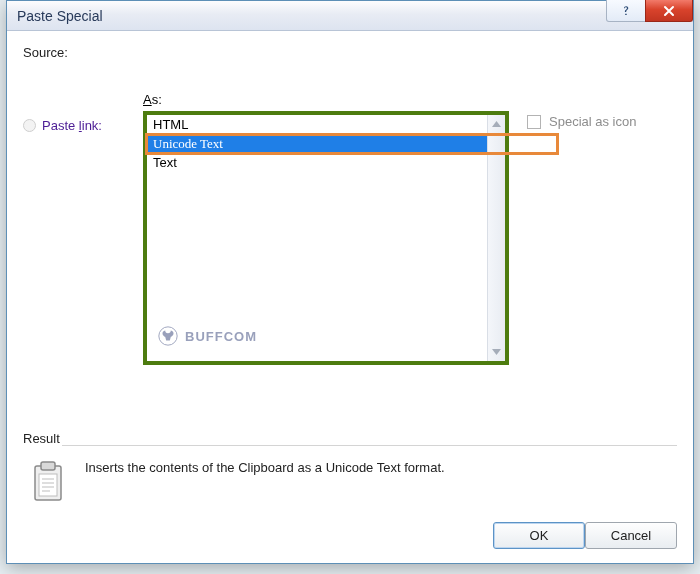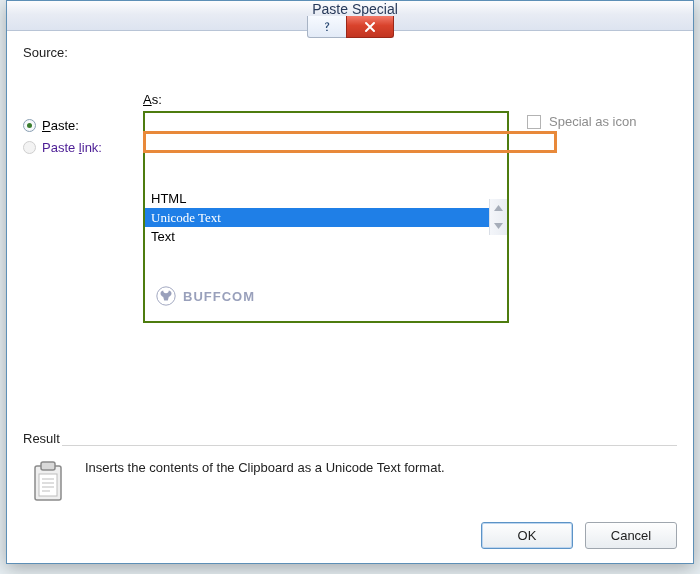--- a/index.html
+++ b/index.html
@@ -6,21 +6,21 @@
 body { margin: 0; background: #e8f0f4; width: 700px; height: 574px; overflow: hidden; }
 
 .dialog {
   position: absolute; left: 6px; top: 0; width: 688px; height: 564px;
   background: #fff; border: 1px solid #5d8fb6;
   box-shadow: 0 4px 18px rgba(0,0,0,0.3);
 }
 
 .titlebar {
   height: 30px; background: linear-gradient(#fdfdfe, #e8ecf4 45%, #dde4f0);
-  border-bottom: 1px solid #b8c4d6; display: flex; align-items: center; flex-direction: column;
+  border-bottom: 1px solid #b8c4d6; display: flex; align-items: center;
 }
 .titlebar .title { padding-left: 10px; color: #283a5a; font-size: 14px; flex: 1; }
 .titlebar .ctrls { display: flex; height: 100%; }
 .tbtn {
   width: 40px; height: 22px; margin-top: -1px; display: flex; align-items: center; justify-content: center;
   border: 1px solid #a7b3c4; border-top: none; background: linear-gradient(#f7faff,#e3ebf7);
 }
 .tbtn.help { border-radius: 0 0 0 3px; }
 .tbtn.close {
   width: 48px; background: linear-gradient(#f27a6a,#d9432c 45%,#c23521);
@@ -40,22 +40,22 @@
   width: 13px; height: 13px; border: 1px solid #8a9fb3; border-radius: 50%;
   background: radial-gradient(#fff,#eef3f9); display: inline-flex; align-items: center; justify-content: center;
 }
 .radio.checked::after { content:""; width:5px; height:5px; border-radius:50%; background:#3a7d2f; }
 .radio.disabled { border-color:#cfcfcf; background:#f3f3f3; }
 .u { text-decoration: underline; }
 
 .col-list { width: 366px; }
 .as-label { margin-bottom: 4px; }
 .listbox {
-  position: relative; border: 2px solid #4d7c0f; height: 212px;
-  background: #fff; display: flex; align-items: center;
+  position: relative; border: 4px solid #4d7c0f; height: 254px;
+  background: #fff; display: flex;
 }
 .list-inner { flex: 1; padding: 0; }
 .opt { height: 19px; line-height: 19px; padding: 0 6px; cursor: default; color: #000; }
 .opt.selected { background: #1f7fe7; color: #fff; font-family: Liberation Serif, serif; }
 .highlight-overlay {
   position: absolute; left: -2px; top: 18px; height: 22px; width: 414px;
   border: 3px solid #e8893a; pointer-events: none;
 }
 .watermark {
   position: absolute; left: 10px; bottom: 14px; display: flex; align-items: center; gap: 6px; opacity: 0.9;
@@ -74,21 +74,21 @@
 .chk-line { display: flex; align-items: center; gap: 8px; color: #8d8d8d; }
 .chk { width: 14px; height: 14px; border: 1px solid #b3b3b3; background: #fff; }
 
 .result-block { position: absolute; left: 16px; right: 16px; top: 400px; }
 .result-hdr { display: flex; align-items: flex-end; gap: 2px; color: #222; margin-bottom: 14px; }
 .result-hdr .line { flex: 1; height: 1px; background: #d4d4d4; }
 .result-body { display: flex; gap: 18px; align-items: flex-start; padding-left: 6px; }
 .result-text { padding-top: 0; color: #222; }
 .clip-icon svg { display:block; }
 
-.btnbar { position: absolute; right: 16px; bottom: 14px; display: flex; gap: 12px; }
+.btnbar { position: absolute; right: 16px; bottom: 14px; display: flex; }
 .btn {
   min-width: 92px; height: 27px; border: 1px solid #9fa6ae; border-radius: 3px;
   background: linear-gradient(#fefefe,#e9edf1); color: #222; display:flex; align-items:center; justify-content:center;
   cursor: pointer;
 }
 .btn.default { border-color: #5c93c6; box-shadow: 0 0 0 1px #bcd5ef inset; }
 
 
 .bg-ghost { position:absolute; top:8px; height:12px; width:36px; background: radial-gradient(circle,#c9d6e4,#e8f0f4 70%); border-radius:6px; opacity:.6; }
 </style>
@@ -117,24 +117,20 @@
         </svg>
       </div>
     </div>
   </div>
 
   <div class="body">
     <div class="src-label">Source:</div>
 
     <div class="row">
       <div class="col-radios">
-        <div class="radio-line">
-          <span class="radio checked"></span>
-          <span><span class="u">P</span>aste:</span>
-        </div>
         <div class="radio-line disabled">
           <span class="radio disabled"></span>
           <span>Paste <span class="u">l</span>ink:</span>
         </div>
       </div>
 
       <div class="col-list">
         <div class="as-label"><span class="u">A</span>s:</div>
         <div class="listbox">
           <div class="list-inner">

